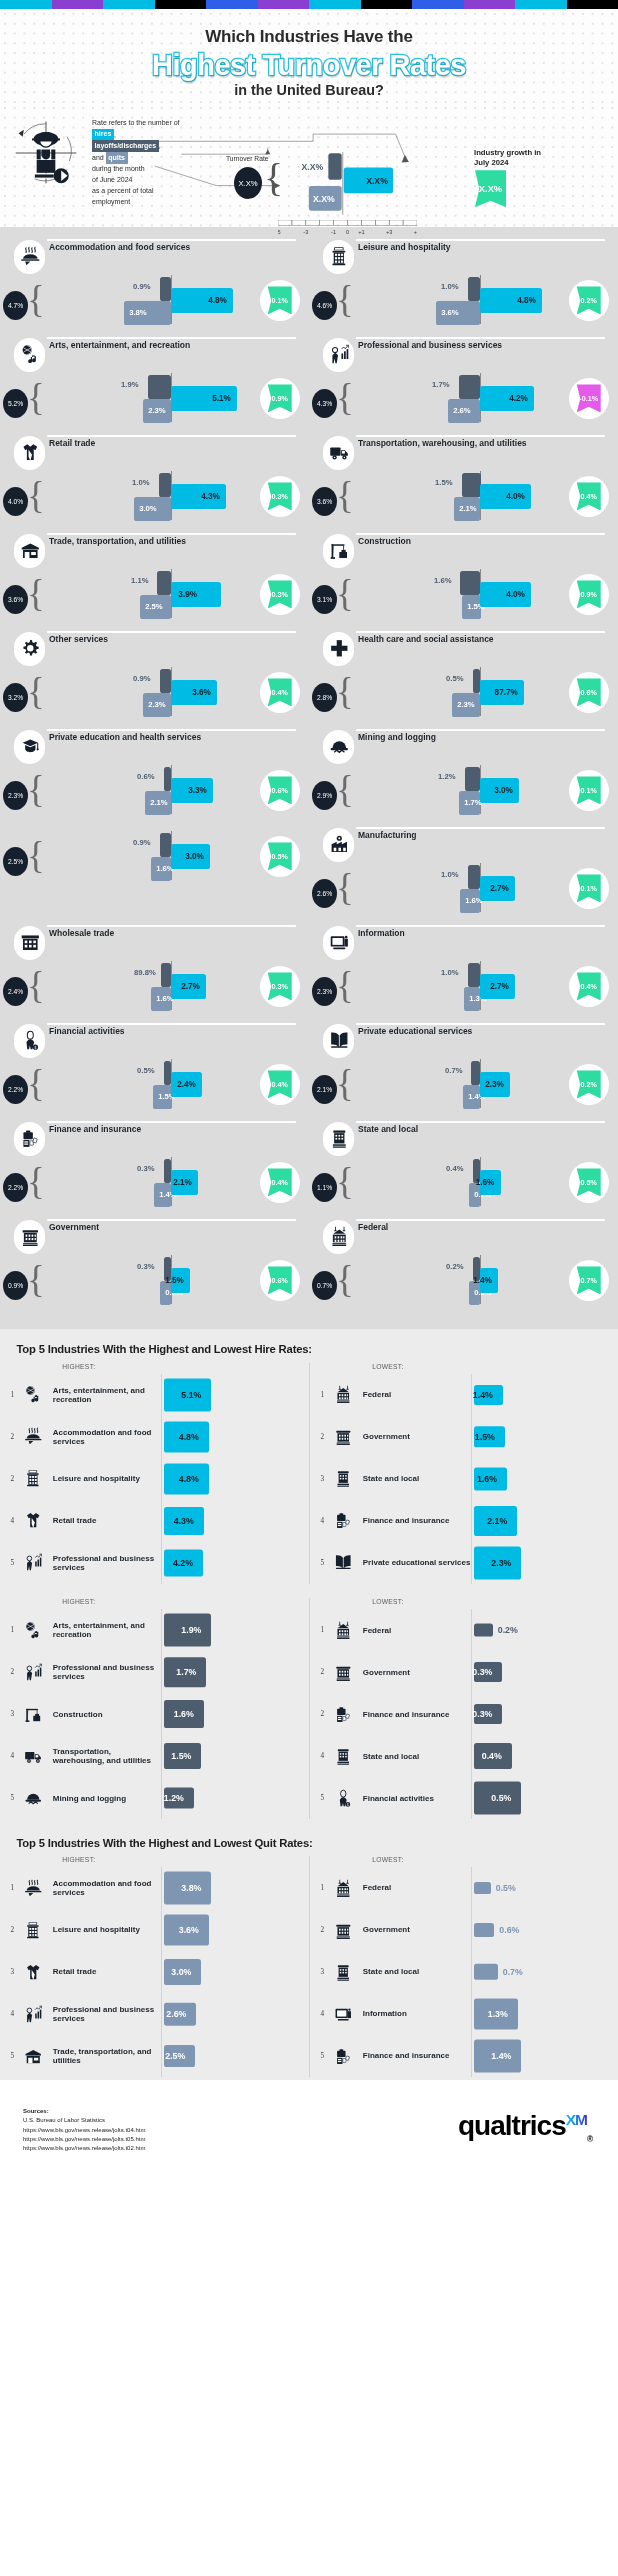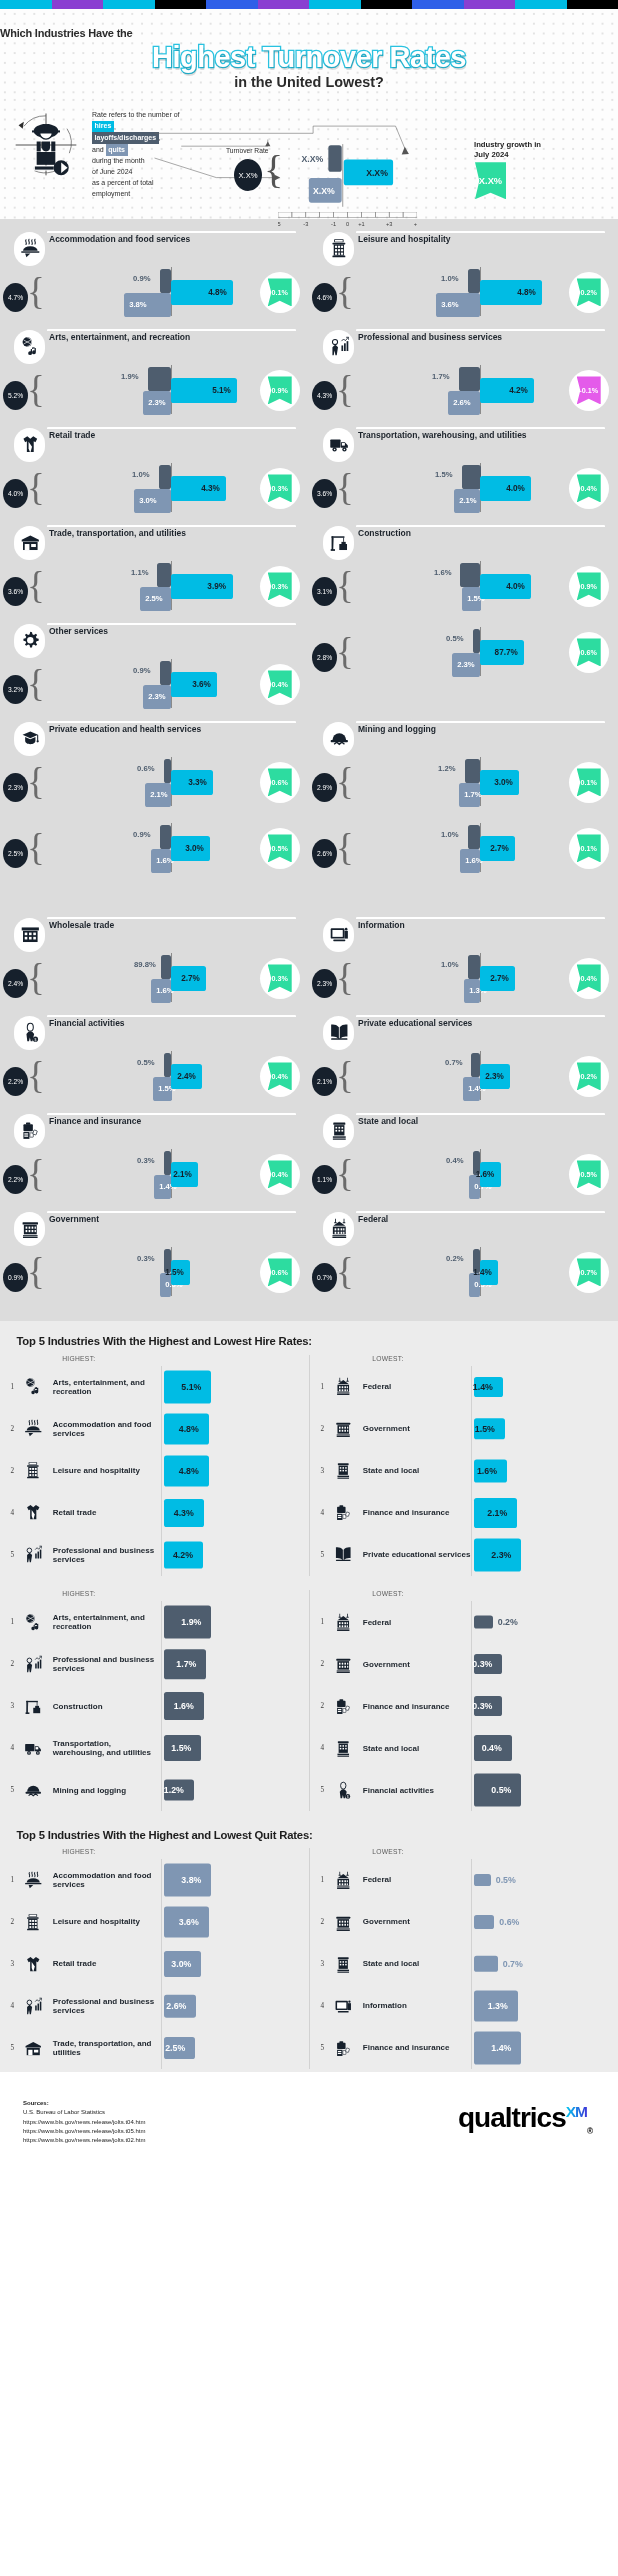--- a/index.html
+++ b/index.html
@@ -19,21 +19,22 @@
   
   .hero {
     position:relative;
     padding:17.5px 0 5.2px 0;
     background:#fdfdfd;
     background-image:radial-gradient(#e3e3e3 0.8px, transparent 0.9px);
     background-size:9.8px 9.8px;
     overflow:hidden;
   }
   .hero-title {
-    font-size:11px;
+    text-align:center;
+    font-size:17px;
     font-weight:bold;
     letter-spacing:-0.2px;
     color:#2b2b2b;
     font-family:"Liberation Sans", sans-serif;
   }
   .hero-big {
     text-align:center;
     font-size:29px;
     font-weight:bold;
     letter-spacing:-0.5px;
@@ -233,21 +234,21 @@
     <div style="background: rgb(0, 0, 0);"></div>
     <div style="background: rgb(47, 95, 232);"></div>
     <div style="background: rgb(138, 63, 209);"></div>
     <div style="background: rgb(0, 188, 228);"></div>
     <div style="background: rgb(0, 0, 0);"></div>
   </div>
 
 <div class="hero">
   <div class="hero-title">Which Industries Have the</div>
   <div class="hero-big">Highest Turnover Rates</div>
-  <div class="hero-sub">in the United Lowest?</div>
+  <div class="hero-sub">in the United Bureau?</div>
 </div>
 
 <div class="legend">
 
   <svg class="lg-worker" viewBox="0 0 120 120">
     <path d="M60 6 L60 30" stroke="#2b2b2b" stroke-width="1.4" fill="none"></path>
     <path d="M60 112 L60 92" stroke="#2b2b2b" stroke-width="1.4" fill="none"></path>
     <path d="M8 60 L52 60" stroke="#2b2b2b" stroke-width="1.4" fill="none"></path>
     <path d="M62 60 L112 60" stroke="#2b2b2b" stroke-width="1.4" fill="none"></path>
     <path d="M22 28 A46 46 0 0 1 60 10" stroke="#555" stroke-width="1.2" fill="none"></path>
@@ -536,21 +537,21 @@
           <div class="card-titlewrap"></div>
           <div class="card-title">Trade, transportation, and utilities</div>
         </div>
         <div class="card-vis">
           <div class="tr-circle">3.6%</div>
           <div class="tr-brace">{</div>
           <div class="zeroline" style="left:171px"></div>
           <div class="lbl-layoff" style="left:131px;top:12.4px">1.1%</div>
           <div class="bar bar-layoff" style="left:157px;top:7.2px;width:13.6px;height:24px"></div>
           <div class="bar bar-quit" style="left:140px;top:31px;width:31px;height:24px;padding-left:5.2px">2.5%</div>
-          <div class="bar bar-hire" style="left:171px;top:18.5px;width:62px;height:25px;justify-content:flex-end;padding-right:7px">3.9%</div>
+          <div class="bar bar-hire" style="left:171px;top:18.5px;width:50px;height:25px;justify-content:flex-end;padding-right:24px">3.9%</div>
           <div class="growth-circle">
             <div class="growth-chevron g-pos">0.3%</div>
           </div>
         </div>
       </div>
       <div class="card">
         <div class="card-head">
           <div class="card-badge">
             <svg viewBox="0 0 48 48">
               <g fill="#16202c">
@@ -602,20 +603,32 @@
           <div class="lbl-layoff" style="left:133px;top:12.4px">0.9%</div>
           <div class="bar bar-layoff" style="left:160px;top:7.2px;width:11px;height:24px"></div>
           <div class="bar bar-quit" style="left:143px;top:31px;width:28px;height:24px;padding-left:5.2px">2.3%</div>
           <div class="bar bar-hire" style="left:171px;top:18.5px;width:46px;height:25px;justify-content:flex-end;padding-right:6.2px">3.6%</div>
           <div class="growth-circle">
             <div class="growth-chevron g-pos">0.4%</div>
           </div>
         </div>
       </div>
       <div class="card">
+        <div class="card-head">
+          <div class="card-badge">
+            <svg viewBox="0 0 48 48">
+              <g fill="#16202c">
+                <rect x="18" y="5" width="12" height="38"></rect>
+                <rect x="5" y="18" width="38" height="12"></rect>
+              </g>
+            </svg>
+          </div>
+          <div class="card-titlewrap"></div>
+          <div class="card-title">Health care and social assistance</div>
+        </div>
         <div class="card-vis">
           <div class="tr-circle">2.8%</div>
           <div class="tr-brace">{</div>
           <div class="zeroline" style="left:171px"></div>
           <div class="lbl-layoff" style="left:137px;top:12.4px">0.5%</div>
           <div class="bar bar-layoff" style="left:164px;top:7.2px;width:7.2px;height:24px"></div>
           <div class="bar bar-quit" style="left:143px;top:31px;width:28px;height:24px;padding-left:5.2px">2.3%</div>
           <div class="bar bar-hire" style="left:171px;top:18.5px;width:44px;height:25px;justify-content:flex-end;padding-right:6.2px">87.7%</div>
           <div class="growth-circle">
             <div class="growth-chevron g-pos">0.6%</div>
@@ -690,20 +703,36 @@
           <div class="lbl-layoff" style="left:133px;top:12.4px">0.9%</div>
           <div class="bar bar-layoff" style="left:160px;top:7.2px;width:11px;height:24px"></div>
           <div class="bar bar-quit" style="left:151px;top:31px;width:20px;height:24px;padding-left:5.2px">1.6%</div>
           <div class="bar bar-hire" style="left:171px;top:18.5px;width:39px;height:25px;justify-content:flex-end;padding-right:6.2px">3.0%</div>
           <div class="growth-circle">
             <div class="growth-chevron g-pos">0.5%</div>
           </div>
         </div>
       </div>
       <div class="card">
+        <div class="card-head">
+          <div class="card-badge">
+            <svg viewBox="0 0 48 48">
+              <g fill="#16202c">
+                <path d="M6 24 L18 18 v6 l12-6 v6 l12-6 v24 H6z"></path>
+                <circle cx="24" cy="10" r="6"></circle>
+                <circle cx="24" cy="10" r="2.4" fill="#fff"></circle>
+                <rect x="11" y="32" width="6" height="8" fill="#fff"></rect>
+                <rect x="22" y="32" width="6" height="8" fill="#fff"></rect>
+                <rect x="33" y="32" width="6" height="8" fill="#fff"></rect>
+              </g>
+            </svg>
+          </div>
+          <div class="card-titlewrap"></div>
+          <div class="card-title">Manufacturing</div>
+        </div>
         <div class="card-vis">
           <div class="tr-circle">2.6%</div>
           <div class="tr-brace">{</div>
           <div class="zeroline" style="left:171px"></div>
           <div class="lbl-layoff" style="left:132px;top:12.4px">1.0%</div>
           <div class="bar bar-layoff" style="left:159px;top:7.2px;width:12.3px;height:24px"></div>
           <div class="bar bar-quit" style="left:151px;top:31px;width:20px;height:24px;padding-left:5.2px">1.6%</div>
           <div class="bar bar-hire" style="left:171px;top:18.5px;width:35px;height:25px;justify-content:flex-end;padding-right:6.2px">2.7%</div>
           <div class="growth-circle">
             <div class="growth-chevron g-pos">0.1%</div>

